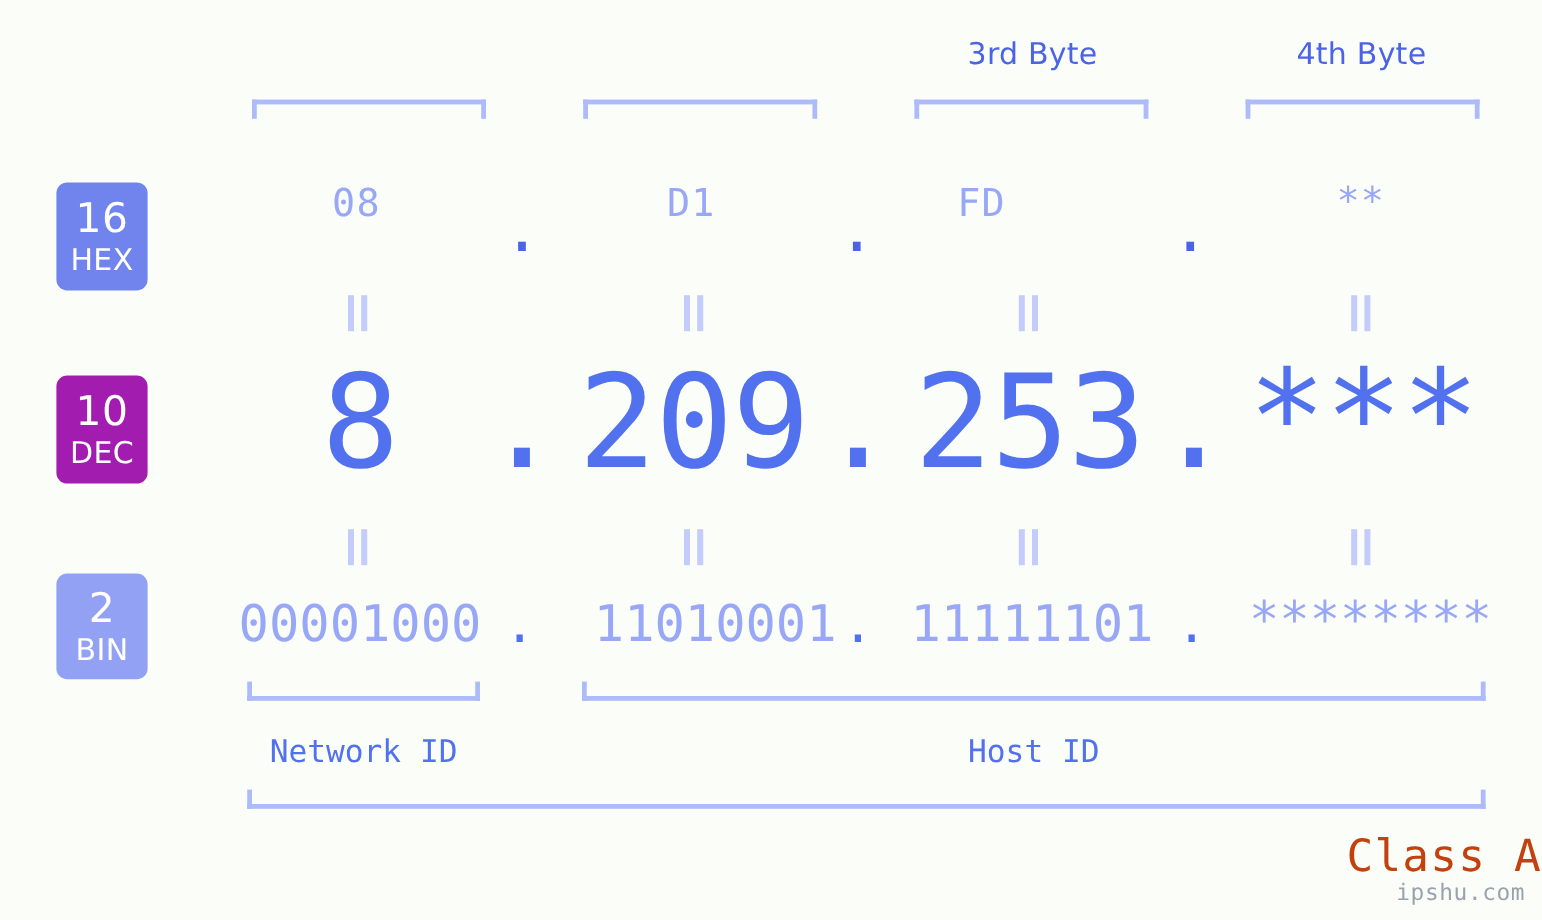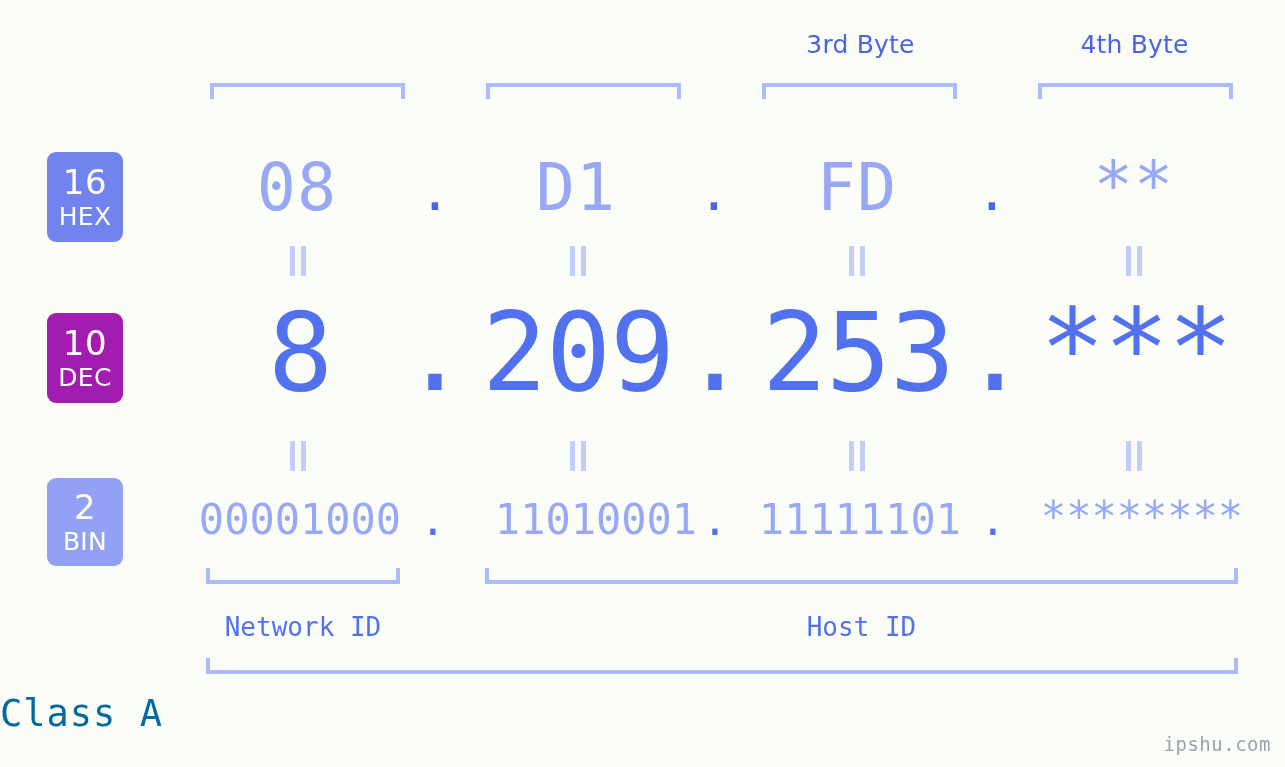--- a/index.html
+++ b/index.html
@@ -94,21 +94,21 @@
 
   .cell {
     position: absolute;
     text-align: center;
     white-space: nowrap;
     font-family: "DejaVu Sans Mono", monospace;
   }
 
   
   .hex-val {
-    font-size: 65px;
+    font-size: 32px;
     color: #98a8f6;
     letter-spacing: 1px;
   }
   .hex-dot {
     font-size: 52px;
     color: #4a63e7;
   }
 
   
   .dec-val {
@@ -157,24 +157,24 @@
     font-size: 26px;
     color: #5271ef;
     white-space: nowrap;
   }
 
   #class-label {
     position: absolute;
     top: 692px;
     left: 0;
     width: 1285px;
-    text-align: left;
+    text-align: right;
     font-family: "DejaVu Sans Mono", monospace;
     font-size: 37px;
-    color: #0369a1;
+    color: #c2410c;
     letter-spacing: 1px;
   }
 
   #watermark {
     position: absolute;
     right: 14px;
     bottom: 12px;
     font-family: "DejaVu Sans Mono", monospace;
     font-size: 19px;
     color: #9aa3ad;
@@ -205,21 +205,21 @@
   <div class="badge" id="badge-bin">
     <span class="num">2</span>
     <span class="sub">BIN</span>
   </div>
 
   <div class="row" style="top:0;">
     <div class="cell hex-val" style="left:197px; top:150px; width:200px;">08</div>
     <div class="cell hex-dot" style="left:405px; top:162px; width:60px;">.</div>
     <div class="cell hex-val" style="left:476px; top:150px; width:200px;">D1</div>
     <div class="cell hex-dot" style="left:684px; top:162px; width:60px;">.</div>
-    <div class="cell hex-val" style="left:757px; top:150px; width:200px;">FD</div>
+    <div class="cell hex-val" style="left:718px; top:150px; width:200px;">FD</div>
     <div class="cell hex-dot" style="left:962px; top:162px; width:60px;">.</div>
     <div class="cell hex-val" style="left:1034px; top:148px; width:200px;">**</div>
   </div>
 
   <div class="eq" style="left:288px; top:246px;">
     <i class="a"></i>
       <i class="b"></i>
   </div>
   <div class="eq" style="left:568px; top:246px;">
     <i class="a"></i>

